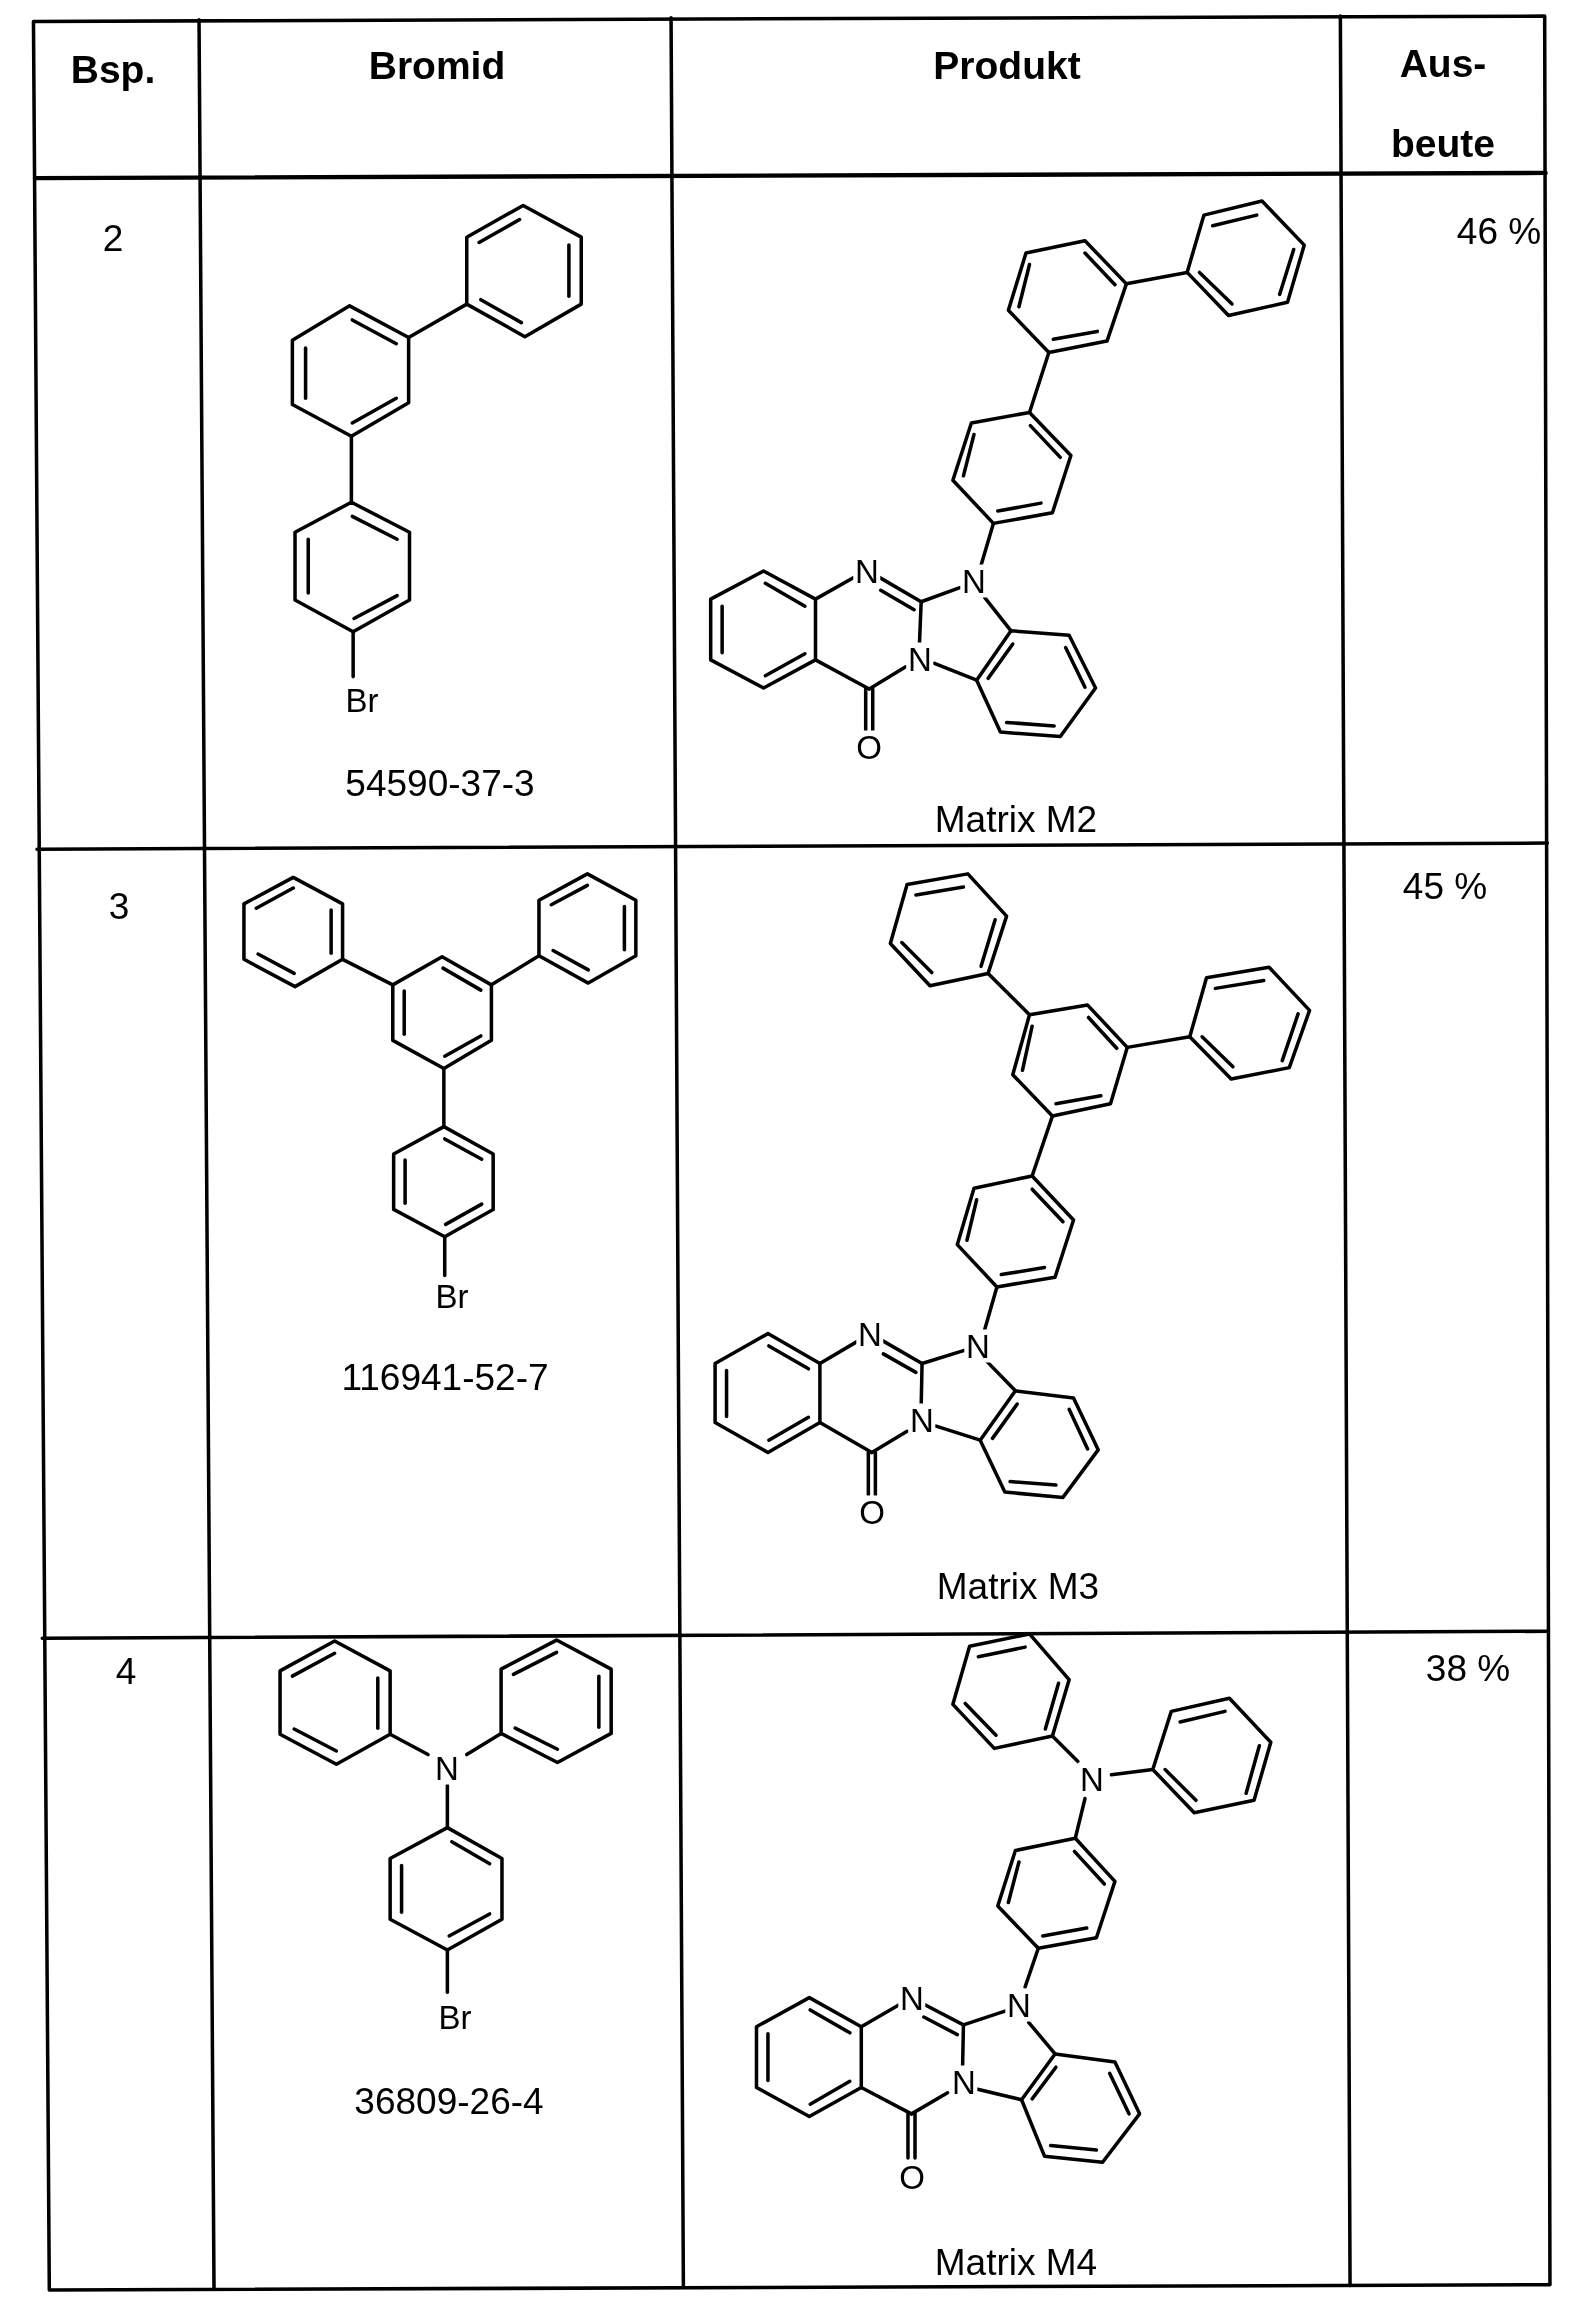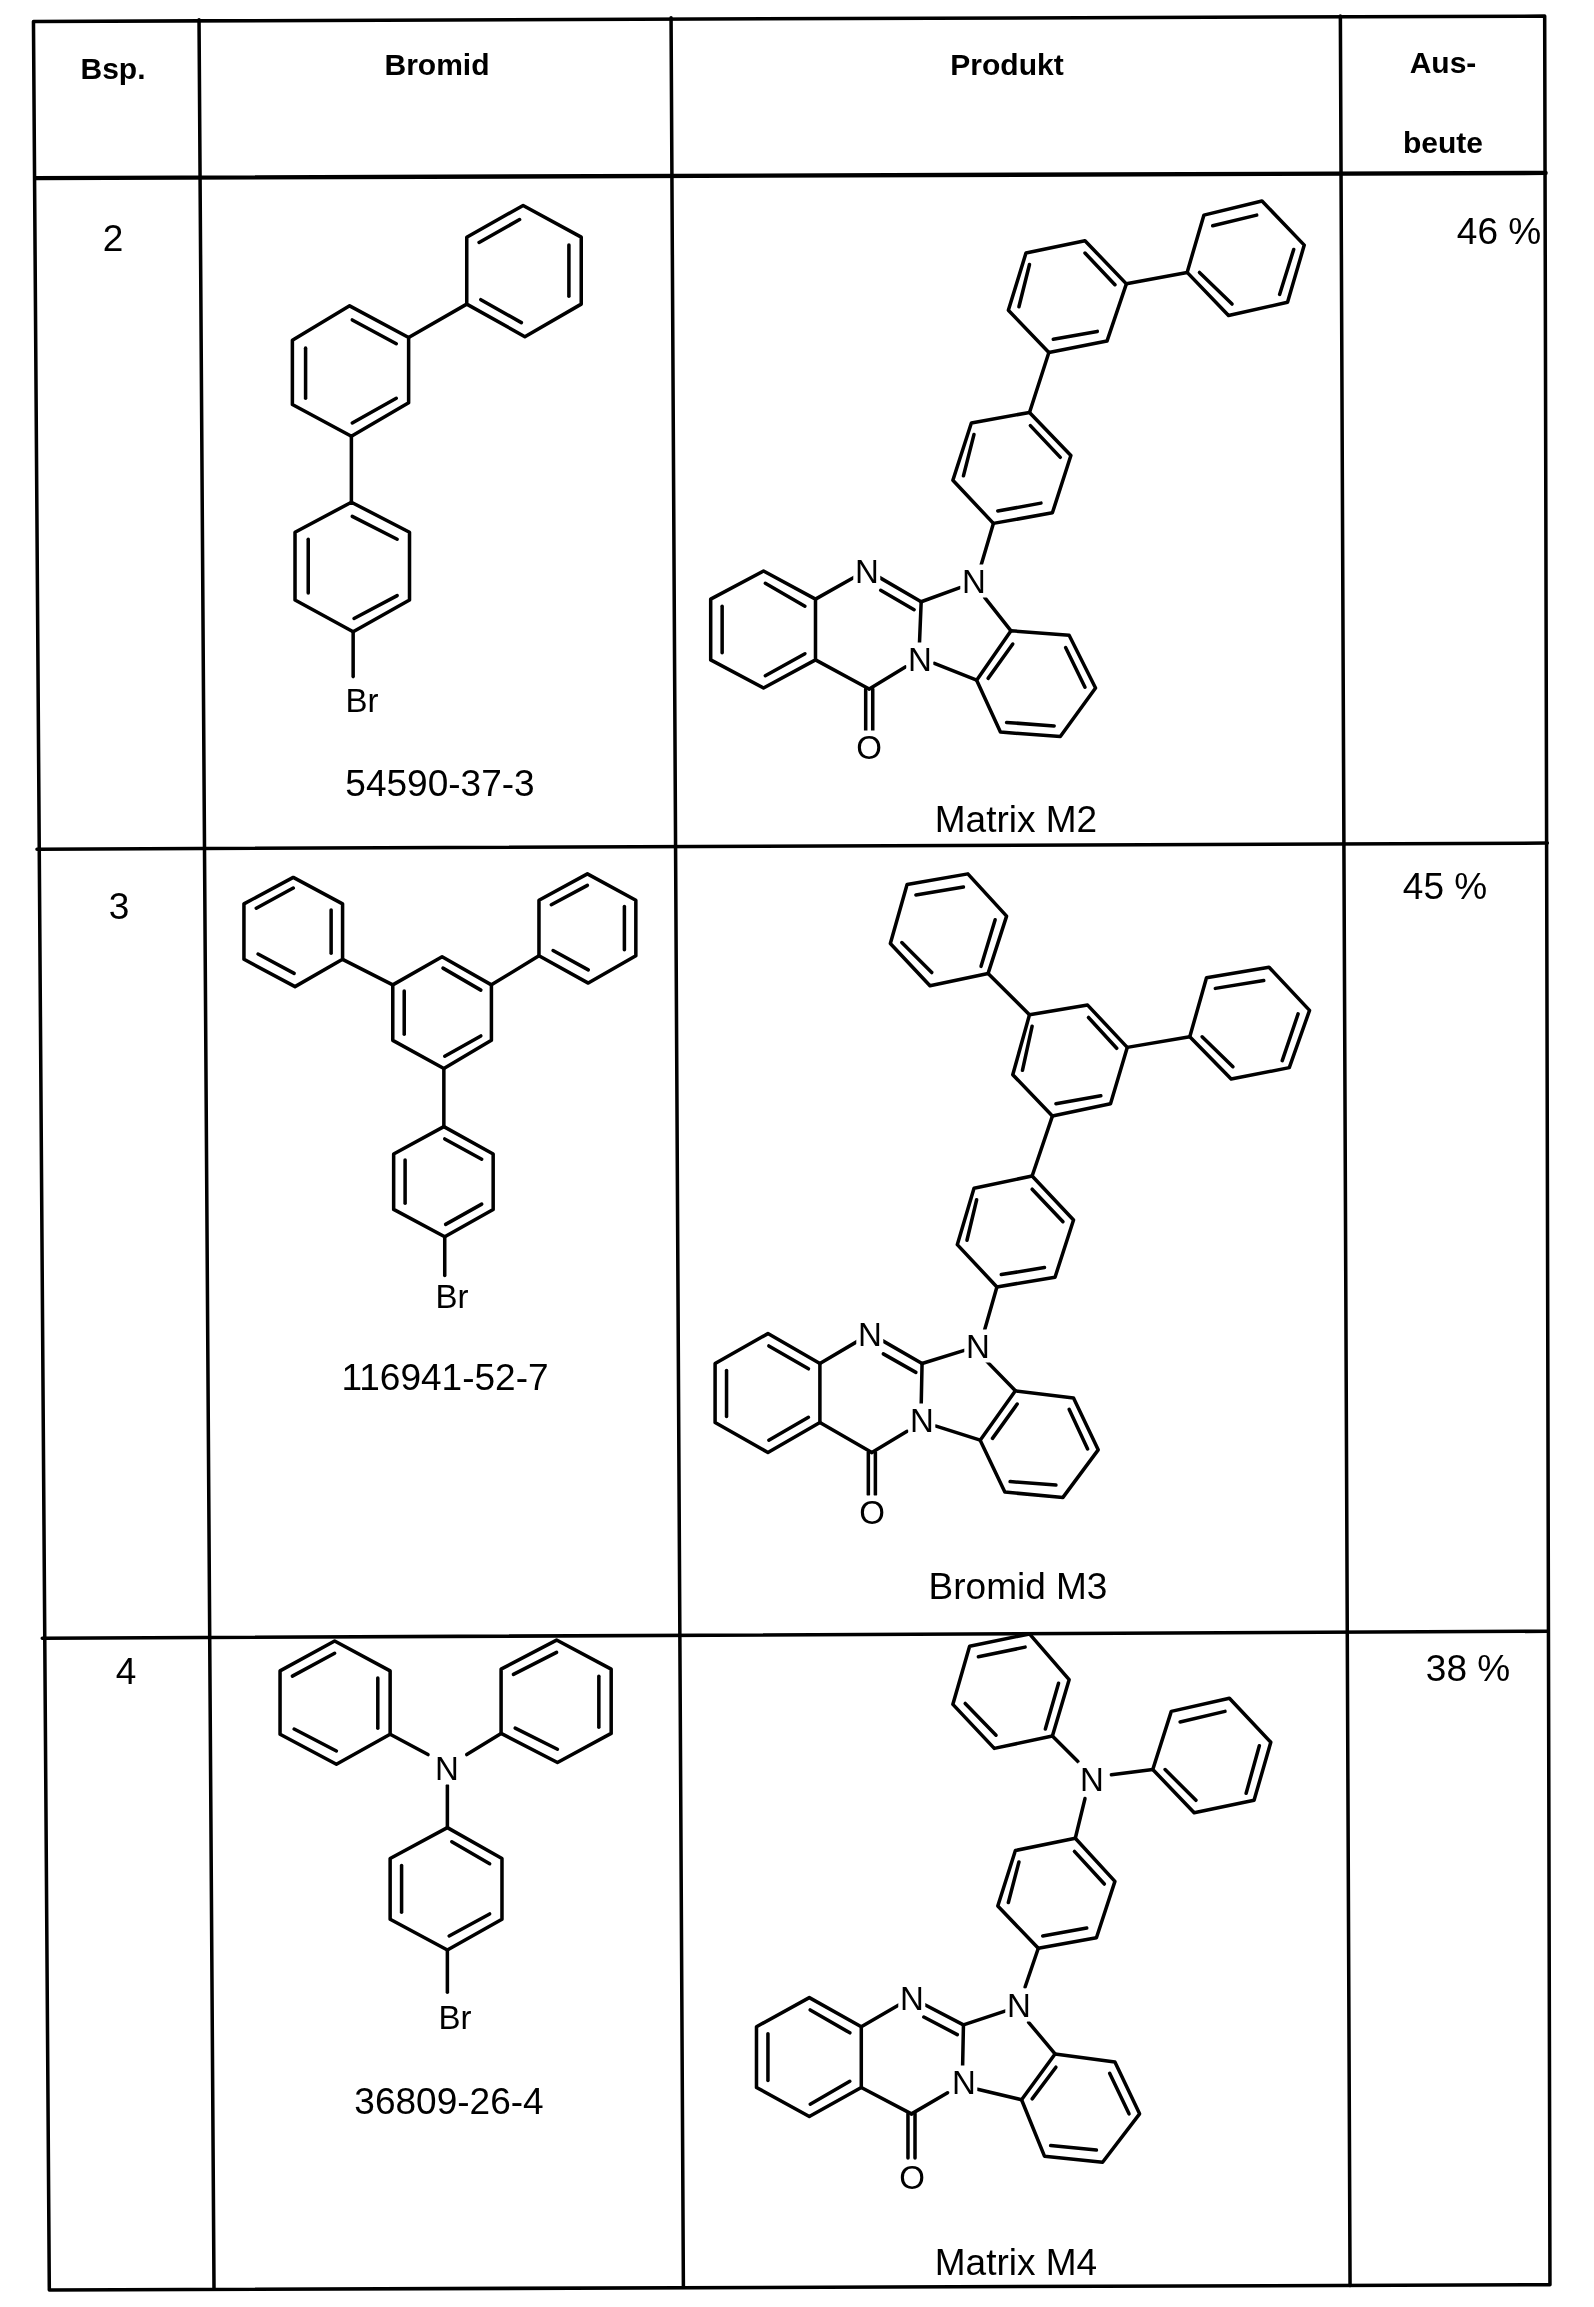--- a/index.html
+++ b/index.html
@@ -1,19 +1,19 @@
 <!DOCTYPE html>
 <html style="font-size:14px"><head>
 <meta charset="utf-8">
 <style>
   html, body { margin: 0; padding: 0; background: #ffffff; }
   body { width: 1594px; height: 2307px; position: relative; overflow: hidden; font-family: "Liberation Sans", sans-serif; color: #000; }
   .grid { position: absolute; left: 0; top: 0; }
   .txt { position: absolute; white-space: nowrap; transform: translate(-50%, -50%); line-height: 1; }
-  .hdr { font-weight: bold; font-size: 30px; }
+  .hdr { font-weight: bold; font-size: 39px; }
   .num { font-size: 37px; }
   .cas { font-size: 37px; }
   .yield { font-size: 37px; }
   .lbl { font-weight: normal; font-size: 37px; }
   .atom { font-size: 33px; background: #fff; padding: 0 1.8px; }
   svg line, svg polyline, svg polygon { stroke: #000; fill: none; stroke-linecap: round; stroke-linejoin: round; }
 </style>
 </head>
 <body>
 
@@ -238,21 +238,21 @@
 <div class="txt lbl" style="left:1016px; top:819px;">Matrix M2</div>
 <div class="txt yield" style="left:1499px; top:231px;">46 %</div>
 
 <div class="txt num" style="left:119px; top:906px;">3</div>
 <div class="txt atom" style="left:452px; top:1296px;">Br</div>
 <div class="txt cas" style="left:445px; top:1377px;">116941-52-7</div>
 <div class="txt atom" style="left:870px; top:1334px;">N</div>
 <div class="txt atom" style="left:978px; top:1346px;">N</div>
 <div class="txt atom" style="left:922px; top:1420px;">N</div>
 <div class="txt atom" style="left:872px; top:1512px;">O</div>
-<div class="txt lbl" style="left:1018px; top:1586px;">Bromid M3</div>
+<div class="txt lbl" style="left:1018px; top:1586px;">Matrix M3</div>
 <div class="txt yield" style="left:1445px; top:886px;">45 %</div>
 
 <div class="txt num" style="left:126px; top:1671px;">4</div>
 <div class="txt atom" style="left:447px; top:1768px;">N</div>
 <div class="txt atom" style="left:455px; top:2017px;">Br</div>
 <div class="txt cas" style="left:449px; top:2101px;">36809-26-4</div>
 <div class="txt atom" style="left:1092px; top:1779px;">N</div>
 <div class="txt atom" style="left:912px; top:1998px;">N</div>
 <div class="txt atom" style="left:1019px; top:2005px;">N</div>
 <div class="txt atom" style="left:964px; top:2082px;">N</div>

